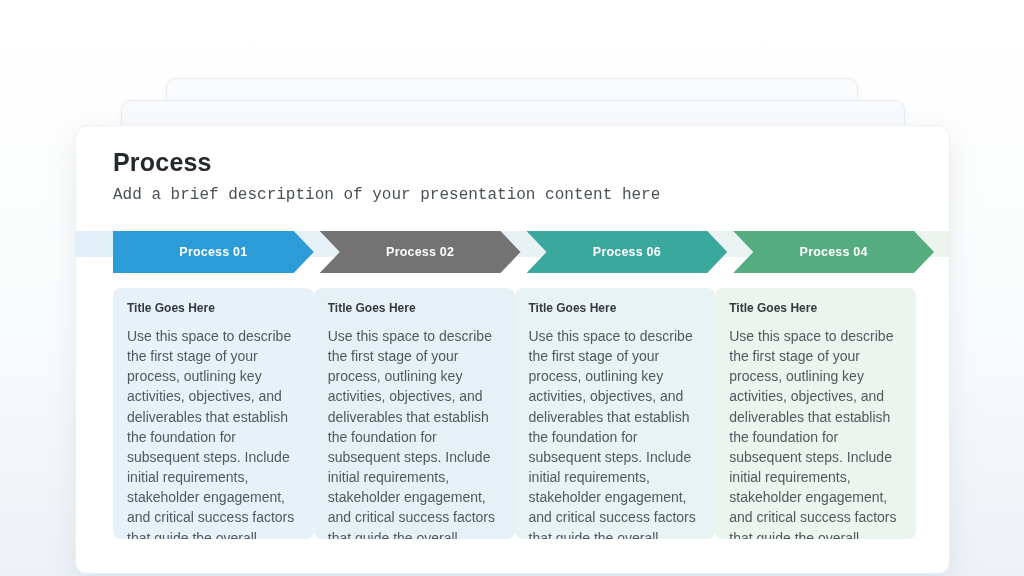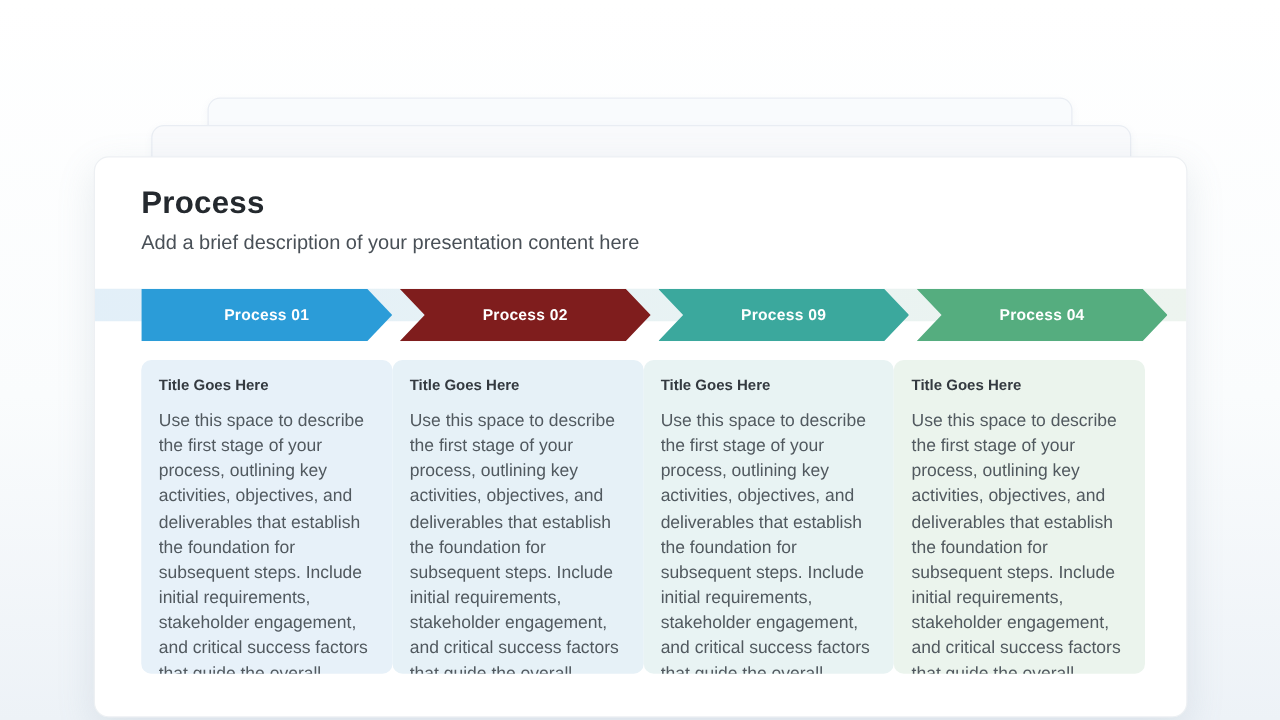--- a/index.html
+++ b/index.html
@@ -35,21 +35,21 @@
     border: 1px solid #edf0f3;
     border-radius: 12px;
     box-shadow: 0 10px 30px rgba(120,140,160,0.16);
     overflow: hidden;
   }
   .slide-header { position: absolute; left: 37px; top: 22px; right: 37px; }
   .slide-title {
     font-size: 25px; font-weight: 700; color: #24292e; letter-spacing: 0.2px;
   }
   .slide-subtitle {
-    margin-top: 9px; font-size: 16px; font-weight: 400; color: #495057;
+    margin-top: 9px; font-size: 16px; font-weight: 400; color: #495057; font-family: Liberation Mono, monospace;
   }
 
   
   .band {
     position: absolute;
     left: 0; top: 105px;
     width: 875px; height: 26px;
   }
   .band-strip {
     position: absolute; inset: 0;
@@ -113,25 +113,25 @@
       <div class="slide-title">Process</div>
       <div class="slide-subtitle">Add a brief description of your presentation content here</div>
     </div>
 
     <div class="band">
       <div class="band-strip"></div>
       <div class="chevron-row">
         <div class="chevron first" style="background-color: rgb(43, 156, 216);">
           <span class="chevron-label">Process 01</span>
         </div>
-        <div class="chevron" style="background-color: #7f1d1d;">
+        <div class="chevron" style="background-color: #737373;">
           <span class="chevron-label">Process 02</span>
         </div>
         <div class="chevron" style="background-color: rgb(59, 168, 157);">
-          <span class="chevron-label">Process 09</span>
+          <span class="chevron-label">Process 06</span>
         </div>
         <div class="chevron" style="background-color: rgb(85, 173, 127);">
           <span class="chevron-label">Process 04</span>
         </div>
       </div>
     </div>
 
     <div class="cards-row">
       <div class="step-card" style="background-color: rgb(231, 241, 249);">
         <div class="card-title">Title Goes Here</div>

